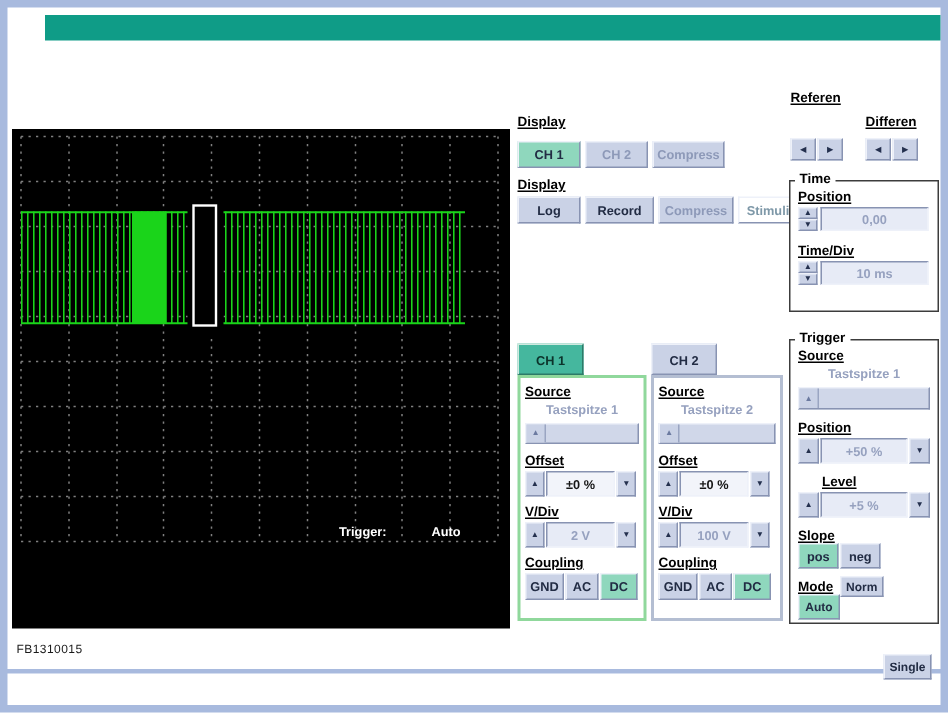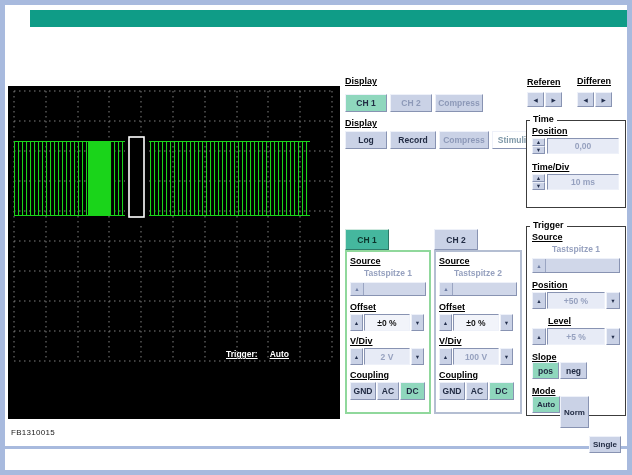--- a/index.html
+++ b/index.html
@@ -30,22 +30,22 @@
   .ring .rbtn { width:13px; display:flex; align-items:center; justify-content:center;
                 font-size:5.5px; color:#6b7aa0; border-right:1px solid #9aa5c2; background:#cad2e6; }
   .tab { position:absolute; display:flex; align-items:center; justify-content:center;
          font-size:8.5px; font-weight:bold; border:1px solid #8893b2; }
   .tab.on  { background:#45b79e; color:#0c332b; border-color:#cfe9df #2d7a68 #2d7a68 #cfe9df; }
   .tab.off { background:#cad2e6; color:#222c44; border-top-color:#eef1f9; border-left-color:#eef1f9; }
   .panel { position:absolute; background:#fff; }
   .panel.ch1 { border:2px solid #90d89c; }
   .panel.ch2 { border:2px solid #b4bed2; }
   .scope { position:absolute; left:8px; top:86px; width:332px; height:333px; background:#000; }
-  .trigtext { position:absolute; left:218px; top:263px; display:flex; gap:12px;
-              color:#fff; font-size:8.5px; font-weight:bold;text-decoration:underline; }
+  .trigtext { position:absolute; left:218px; top:263px; display:flex; gap:30px;
+              color:#fff; font-size:8.5px; font-weight:bold; }
   .figcode { position:absolute; left:11px; top:428px; font-size:8px; color:#1a1a1a; letter-spacing:0.3px; }
 </style>
 </head>
 <body>
 
 <div class="frame">
   <div class="main"></div>
   <div class="footer-strip"></div>
   <div class="topbar"></div>
 
@@ -98,21 +98,21 @@
   <div class="btn active" style="left:345px;top:94px;width:42px;height:18px;">CH 1</div>
   <div class="btn muted" style="left:390px;top:94px;width:42px;height:18px;">CH 2</div>
   <div class="btn muted" style="left:435px;top:94px;width:48px;height:18px;">Compress</div>
 
   <div class="lbl" style="left:345px;top:118px;">Display</div>
   <div class="btn" style="left:345px;top:131px;width:42px;height:18px;">Log</div>
   <div class="btn" style="left:390px;top:131px;width:46px;height:18px;">Record</div>
   <div class="btn muted" style="left:439px;top:131px;width:50px;height:18px;">Compress</div>
   <div class="btn tint" style="left:492px;top:131px;width:40px;height:18px;">Stimuli</div>
 
-  <div class="lbl" style="left:527px;top:77px;">Referen</div>
+  <div class="lbl" style="left:527px;top:60px;">Referen</div>
   <div class="spin" style="left:527px;top:92px;width:17px;height:15px;">
       <span>◀</span>
     </div>
   <div class="spin" style="left:545px;top:92px;width:17px;height:15px;">
       <span>▶</span>
     </div>
 
   <div class="lbl" style="left:577px;top:76px;">Differen</div>
   <div class="spin" style="left:577px;top:92px;width:17px;height:15px;">
       <span>◀</span>
@@ -220,19 +220,19 @@
       </div>
     <div class="field" style="left:20px;top:101px;width:58px;height:17px;">+5 %</div>
     <div class="spin" style="left:79px;top:101px;width:14px;height:17px;">
         <span>▼</span>
       </div>
     <div class="lbl" style="left:5px;top:125px;">Slope</div>
     <div class="btn active" style="left:5px;top:135px;width:27px;height:17px;">pos</div>
     <div class="btn" style="left:33px;top:135px;width:27px;height:17px;">neg</div>
     <div class="lbl" style="left:5px;top:159px;">Mode</div>
     <div class="btn active" style="left:5px;top:169px;width:28px;height:17px;font-size:8px;">Auto</div>
-    <div class="btn" style="left:33px;top:169px;width:29px;height:32px;font-size:8px;">Norm</div>
+    <div class="btn" style="left:33px;top:157px;width:29px;height:14px;font-size:8px;">Norm</div>
     <div class="btn" style="left:62px;top:169px;width:32px;height:17px;font-size:8px;margin-top:40px;">Single</div>
   </div>
   <div class="glabel" style="left:530px;top:220px;">Trigger</div>
 
   <div class="figcode">FB1310015</div>
 </div>
 
 </body></html>

